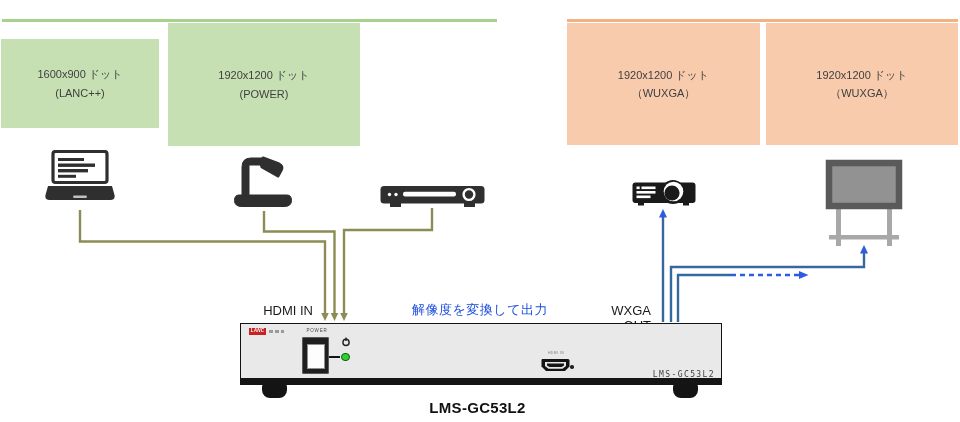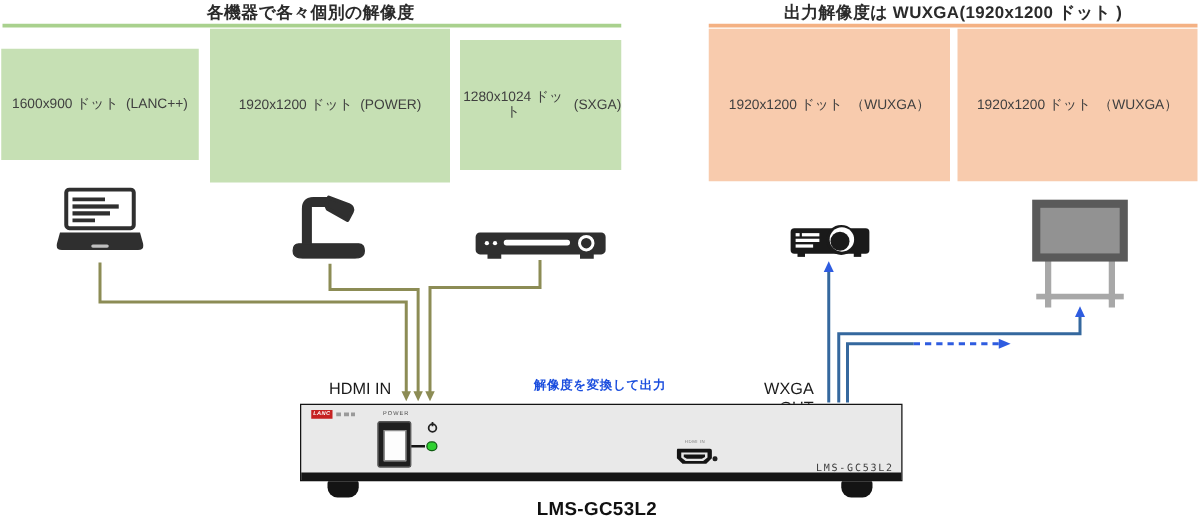--- a/index.html
+++ b/index.html
@@ -3,26 +3,26 @@
 <meta charset="utf-8">
 <style>
   html,body{margin:0;padding:0;background:#fff;}
   #canvas{position:relative;width:960px;height:422px;background:#ffffff;overflow:hidden;
           font-family:"Liberation Sans",sans-serif;color:#262626;}
   .abs{position:absolute;}
   .title{font-size:13.5px;font-weight:bold;text-align:center;color:#2b2b2b;letter-spacing:0.3px;}
   .rule{height:3px;}
   .rule-green{background:#a9d18e;}
   .rule-orange{background:#f4b183;}
-  .resbox{display:flex;align-items:center;justify-content:center;
+  .resbox{display:flex;flex-direction:column;align-items:center;justify-content:center;
           gap:6px;font-size:11px;color:#3f3f3f;text-align:center;line-height:1.1;}
   .green{background:#c6e0b4;}
   .orange{background:#f8cbad;}
   .iolabel{font-size:13px;color:#1a1a1a;}
-  .note{font-size:10px;font-weight:bold;color:#1b4ede;text-align:center;letter-spacing:0.5px;}
+  .note{font-size:13px;font-weight:normal;color:#1b4ede;text-align:center;letter-spacing:0.5px;}
   .caption{font-size:15px;font-weight:bold;color:#111;text-align:center;letter-spacing:0.3px;}
   svg{display:block;}
   #connectors{position:absolute;left:0;top:0;pointer-events:none;}
   
   #panel{left:240px;top:323px;width:482px;height:62px;background:#e9e9e9;
          border:1.5px solid #141414;box-sizing:border-box;}
   .panel-strip{position:absolute;left:0;right:0;bottom:0;height:6.5px;background:#151515;}
   .foot{background:#141414;border-radius:3px 3px 8px 8px;width:25px;height:14px;}
   .brand-badge{position:absolute;left:8px;top:4px;width:17px;height:6.5px;background:#c62222;
                color:#fff;font-size:4.5px;font-weight:bold;font-style:italic;text-align:center;
@@ -41,37 +41,31 @@
   .hdmi-port-label{position:absolute;left:299px;top:27px;width:32px;text-align:center;
                    font-size:3.5px;color:#7d7d7d;letter-spacing:0.4px;}
   .model-text{position:absolute;right:6px;top:46px;font-family:"DejaVu Sans Mono",monospace;
               font-size:8px;letter-spacing:1.4px;color:#3c3c3c;}
 </style>
 </head>
 <body>
 
 <div id="canvas">
 
-  <div class="abs title" style="left:0;top:1px;width:497px;">各機器で各々個別の解像度</div>
   <div class="abs rule rule-green" style="left:2px;top:19px;width:495px;"></div>
 
-  <div class="abs title" style="left:567px;top:1px;width:391px;">出力解像度は WUXGA(1920x1200 ドット )</div>
   <div class="abs rule rule-orange" style="left:567px;top:19px;width:391px;"></div>
 
   <div class="abs resbox green" style="left:1px;top:39px;width:158px;height:89px;">
     <span>1600x900 ドット</span>
     <span>(LANC++)</span>
   </div>
   <div class="abs resbox green" style="left:168px;top:23px;width:192px;height:123px;">
     <span>1920x1200 ドット</span>
     <span>(POWER)</span>
-  </div>
-  <div class="abs resbox green" style="left:368px;top:32px;width:129px;height:104px;">
-    <span>1280x1024 ドット</span>
-    <span>(SXGA)</span>
   </div>
 
   <div class="abs resbox orange" style="left:567px;top:23px;width:193px;height:122px;">
     <span>1920x1200 ドット</span>
     <span>（WUXGA）</span>
   </div>
   <div class="abs resbox orange" style="left:766px;top:23px;width:192px;height:122px;">
     <span>1920x1200 ドット</span>
     <span>（WUXGA）</span>
   </div>

